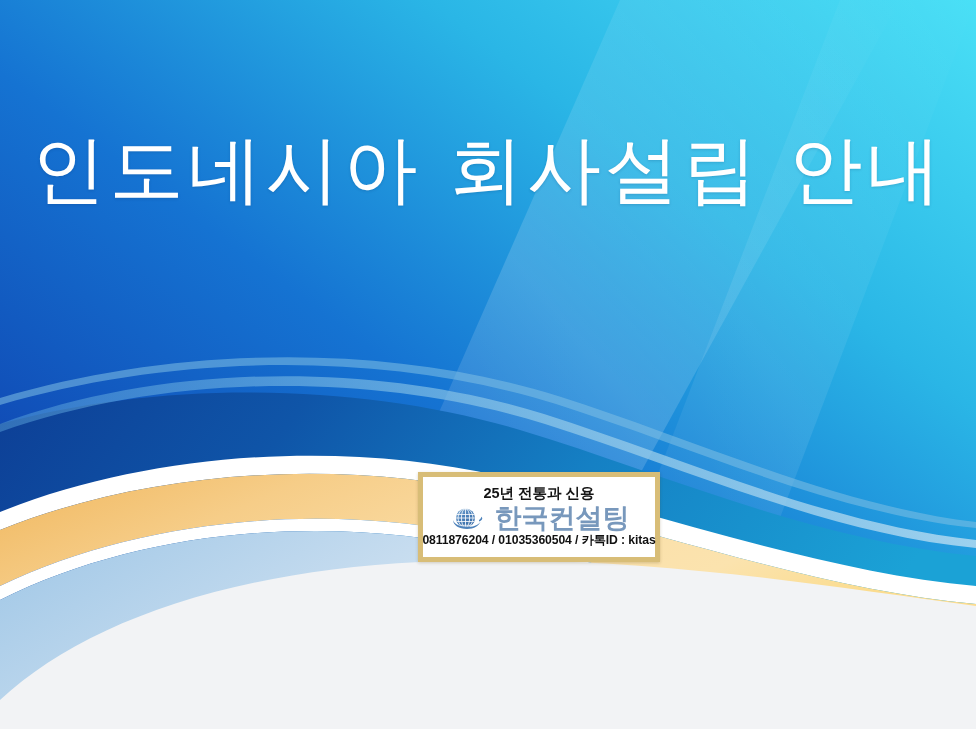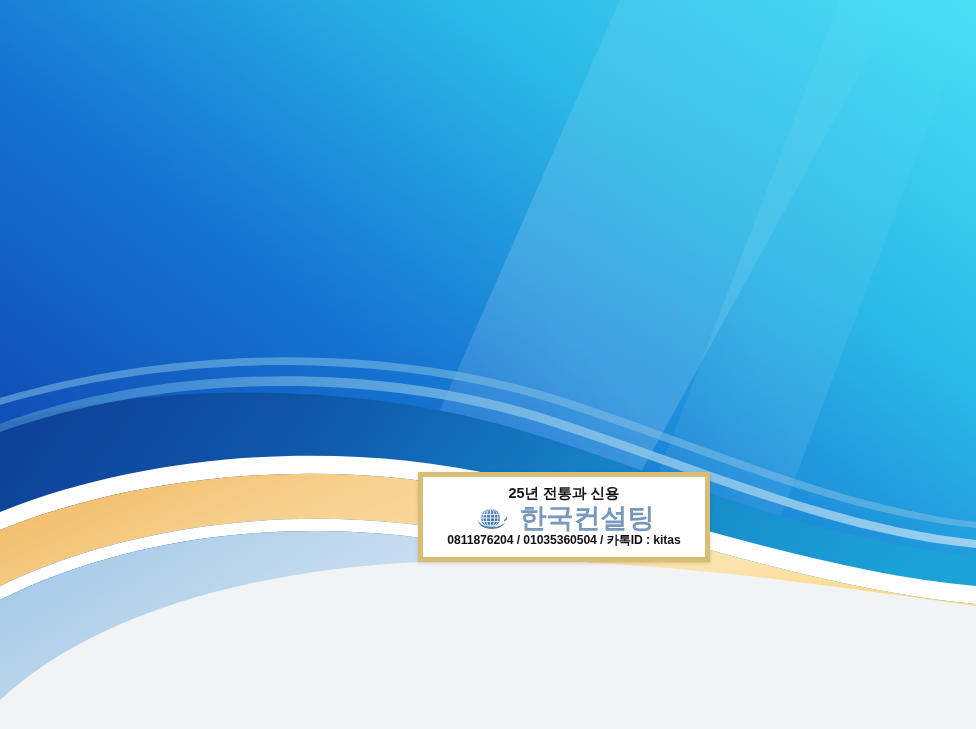--- a/index.html
+++ b/index.html
@@ -32,21 +32,21 @@
     font-family:"DejaVu Sans","Liberation Sans",sans-serif;
     text-shadow:0 1px 3px rgba(0,40,90,0.18);
     pointer-events:none;
   }
 
   
   #logo-box {
     position:absolute;
     left:418px;
     top:472px;
-    width:292px;
+    width:242px;
     height:90px;
     background:#ffffff;
     border:5px solid #d8bd77;
     box-shadow:0 1px 3px rgba(80,60,10,0.22);
     display:flex;
     flex-direction:column;
     align-items:center;
     justify-content:center;
     padding:3px 2px 4px;
   }
@@ -165,20 +165,21 @@
 
     <path d="M0,600 C 144,528 330,514 490,550 C 642,584 814,646 976,660
              L976,729 L0,729 Z" fill="url(#gPale)"></path>
 
     <path d="M0,729 C 60,650 200,584 400,572 C 600,560 800,594 976,616
              L976,729 Z" fill="url(#gWhite)"></path>
     <path d="M0,700 C 80,626 220,572 420,562 C 620,552 812,584 976,606
              L976,729 L0,729 Z" fill="#f2f3f5"></path>
   </svg>
 
+  <div id="title">인도네시아 회사설립 안내</div>
 
   <div id="logo-box">
 
     <div id="logo-tagline">25년 전통과 신용</div>
 
     <div id="logo-mid">
 
       <svg id="globe-icon" viewBox="0 0 68 52">
         <defs>
           <linearGradient id="gl" x1="0" y1="0" x2="0.6" y2="1">

